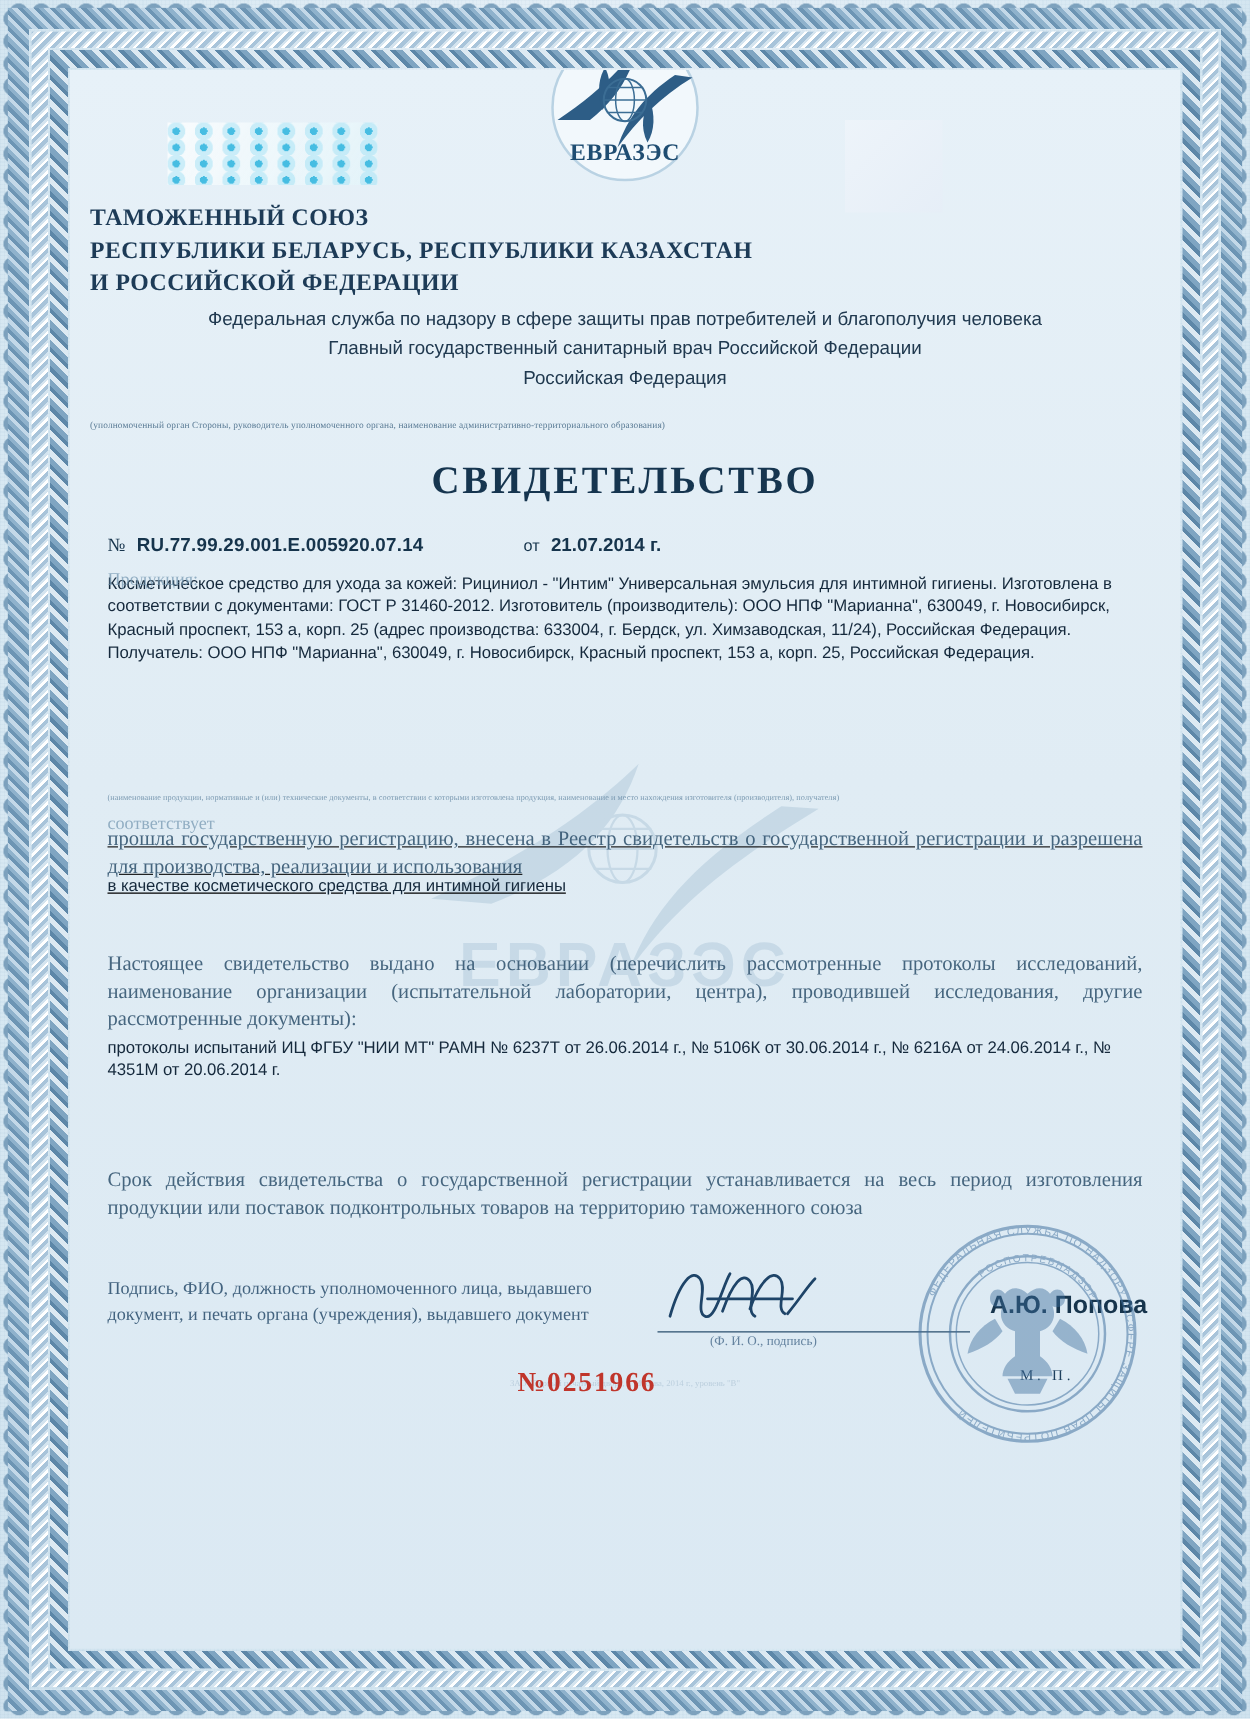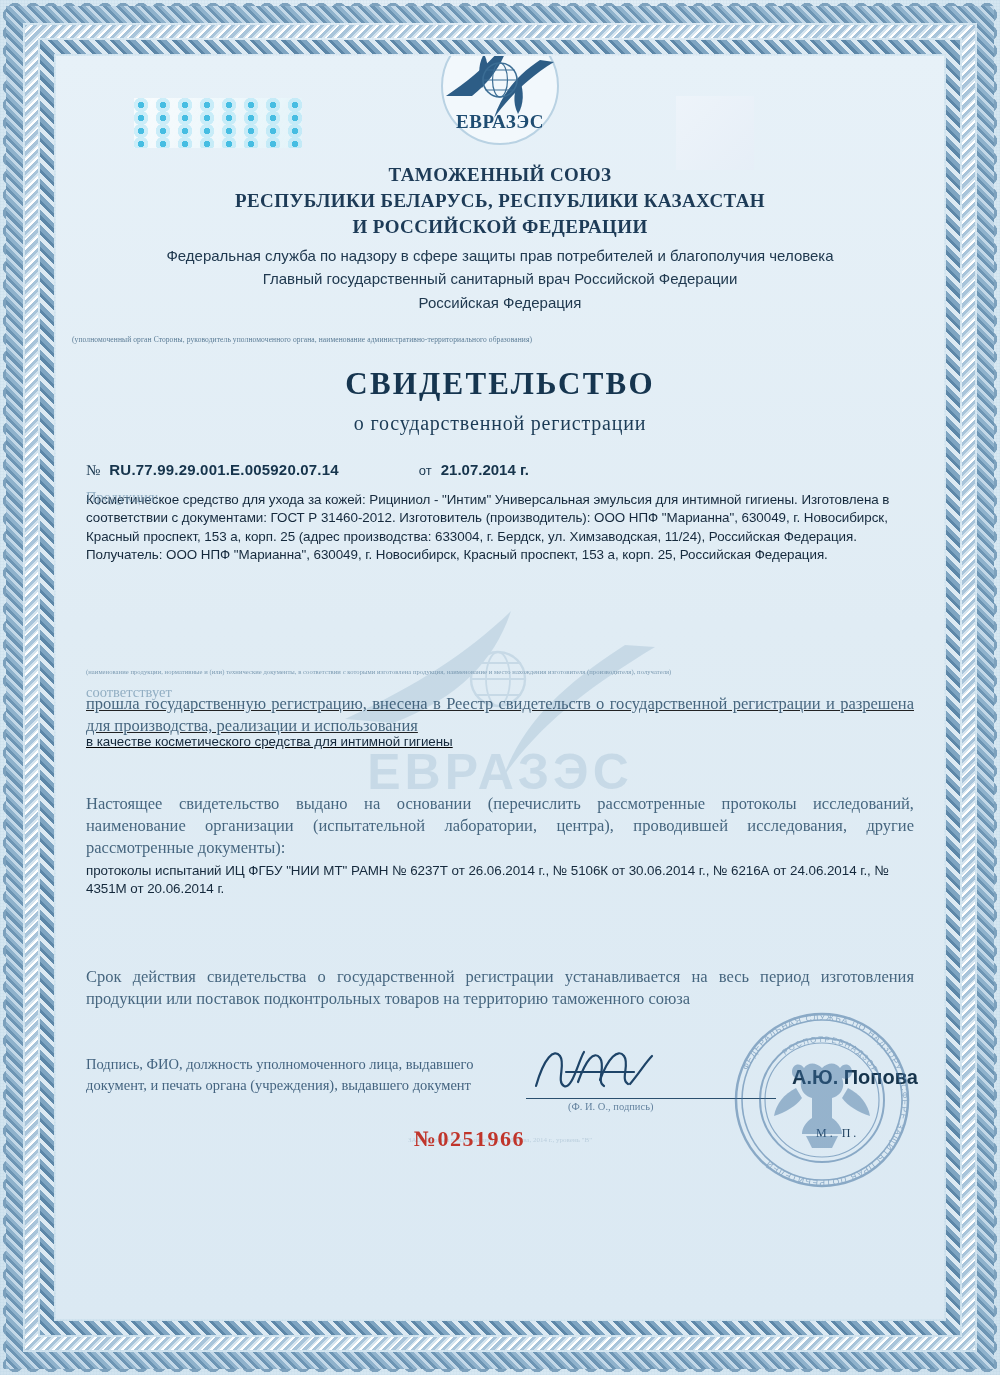--- a/index.html
+++ b/index.html
@@ -122,21 +122,21 @@
     pointer-events: none;
   }
 
   
   .doc-body {
     position: relative; z-index: 3;
     padding: 0 16px;
   }
 
   .head-title {
-    text-align: center;
+    text-align: left;
     font-family: "Liberation Serif", serif;
     font-weight: bold;
     color: #1d3b57;
     letter-spacing: .4px;
   }
   .head-l1 { font-size: 19px; margin-top: 108px; }
   .head-l2 { font-size: 19px; margin-top: 4px; }
   .head-l3 { font-size: 19px; margin-top: 4px; }
 
   .head-sub {
@@ -372,21 +372,20 @@
       <div class="head-title head-l2">РЕСПУБЛИКИ БЕЛАРУСЬ, РЕСПУБЛИКИ КАЗАХСТАН</div>
       <div class="head-title head-l3">И РОССИЙСКОЙ ФЕДЕРАЦИИ</div>
 
       <div class="head-sub">Федеральная служба по надзору в сфере защиты прав потребителей и благополучия человека</div>
       <div class="head-sub" style="margin-top:2px">Главный государственный санитарный врач Российской Федерации</div>
       <div class="head-sub" style="margin-top:2px">Российская Федерация</div>
 
       <div class="caption-tiny">(уполномоченный орган Стороны, руководитель уполномоченного органа, наименование административно-территориального образования)</div>
 
       <div class="main-title">СВИДЕТЕЛЬСТВО</div>
-      <div class="main-subtitle">о государственной регистрации</div>
 
       <div class="num-row">
         <span class="num-sign">№</span>
         <span class="num-value">RU.77.99.29.001.Е.005920.07.14</span>
         <span class="date-label">от</span>
         <span class="date-value">21.07.2014 г.</span>
       </div>
 
       <div class="sec sec-product">
         <span class="field-label-inline">Продукция:</span>

